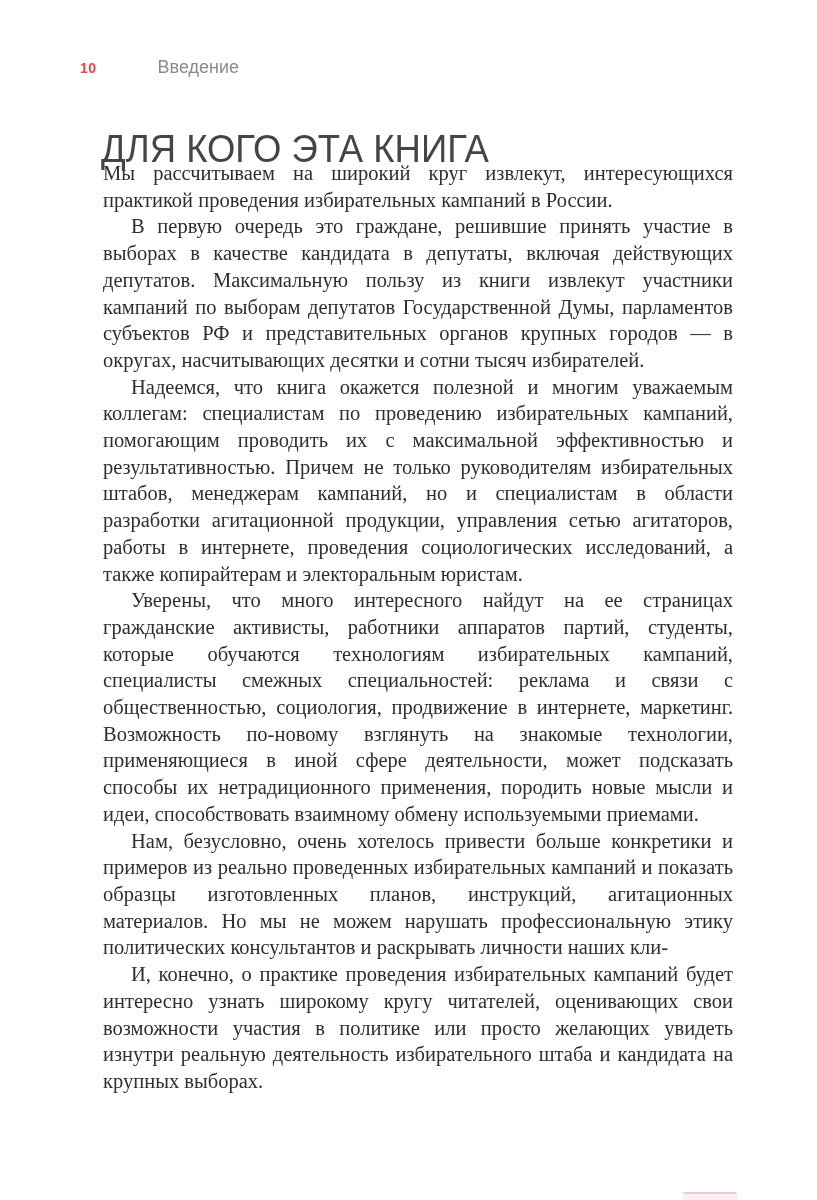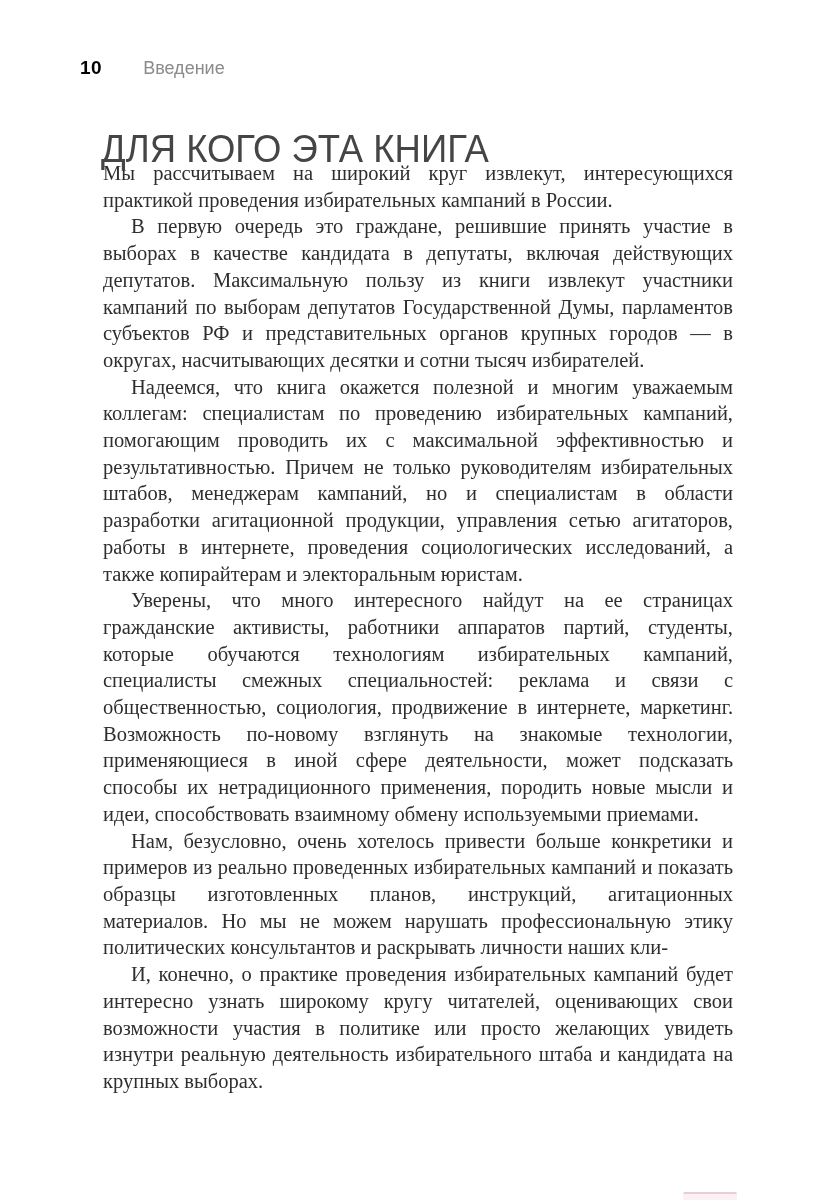--- a/index.html
+++ b/index.html
@@ -20,29 +20,29 @@
     position: absolute;
     top: 57px;
     left: 80px;
     right: 87px;
     display: flex;
     align-items: baseline;
     font-family: "Liberation Sans", sans-serif;
     color: #8b8b8b;
   }
   .page-number {
-    font-size: 19px;
+    font-size: 14px;
     font-weight: 700;
-    color: #000000;
+    color: #ef4444;
     letter-spacing: 0.5px;
   }
   .running-head-title {
     font-size: 18px;
     font-weight: 400;
-    margin-left: 41px;
+    margin-left: 61px;
     color: #8b8b8b;
   }
   
   .section-title {
     position: absolute;
     top: 103px;
     left: 101px;
     font-family: "Liberation Sans", sans-serif;
     font-size: 38px;
     font-weight: 300;

